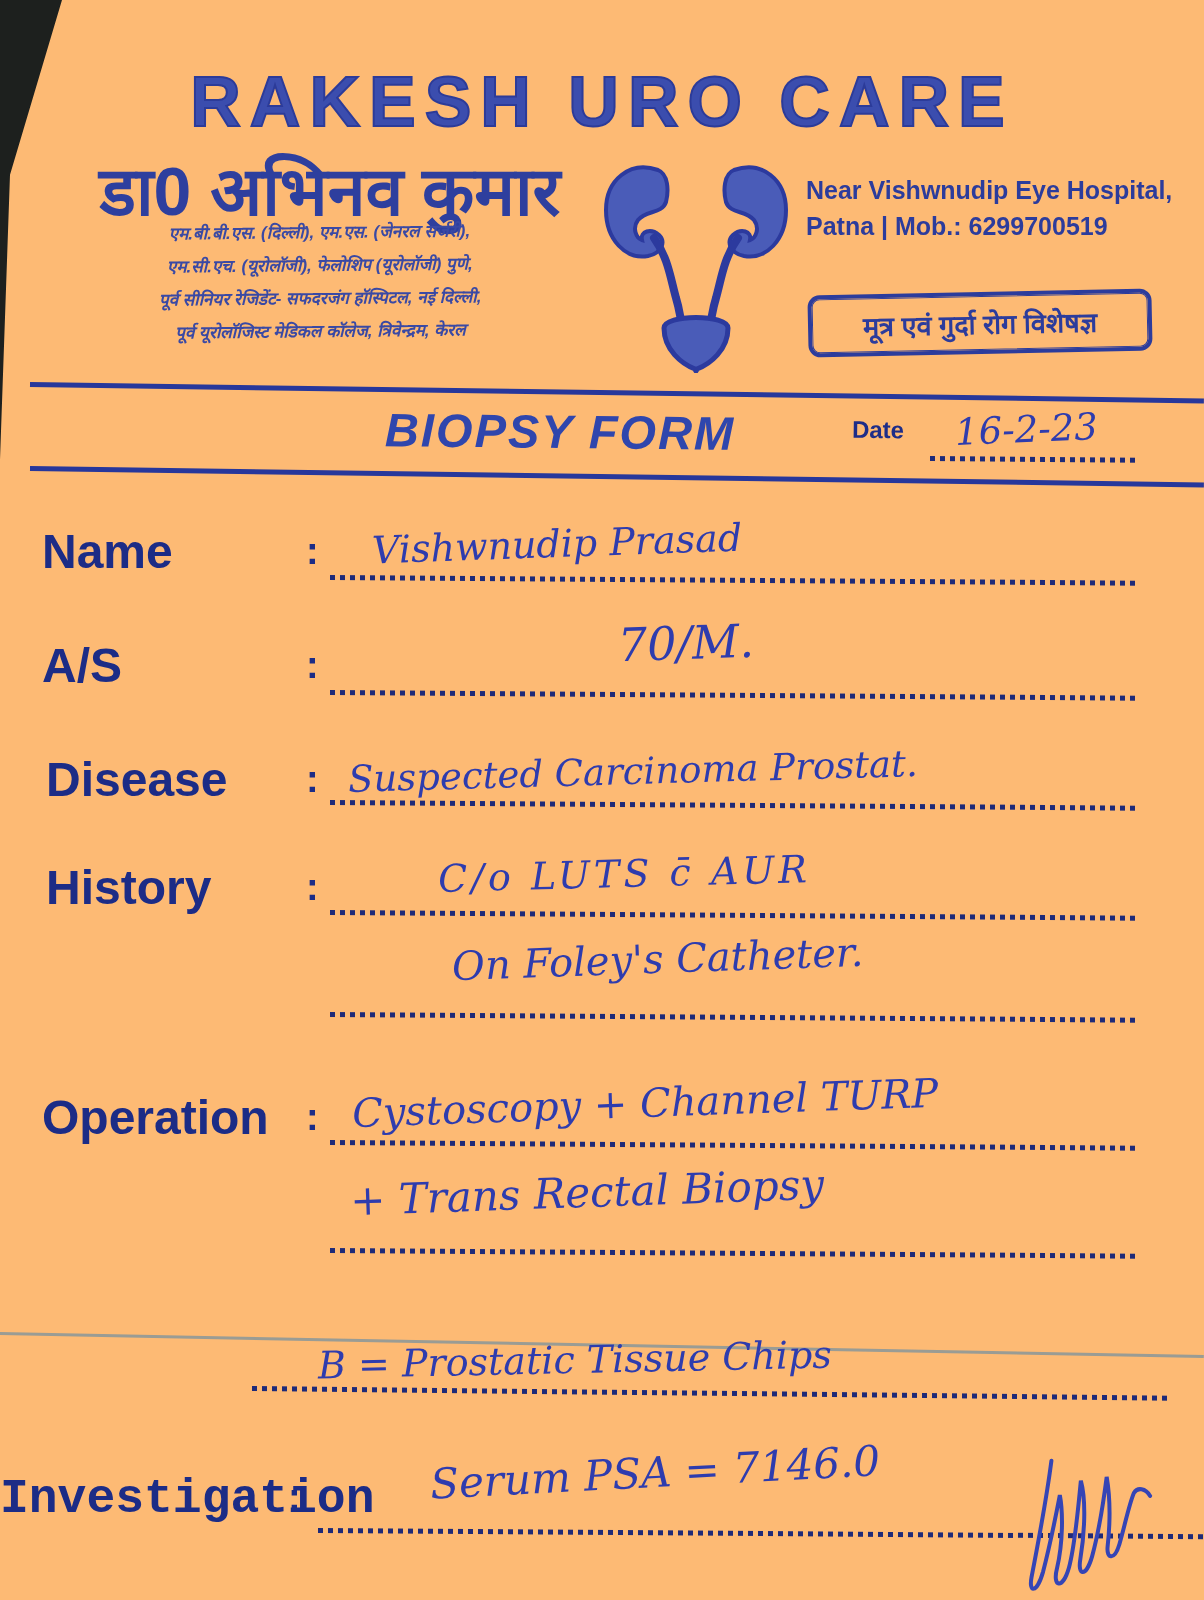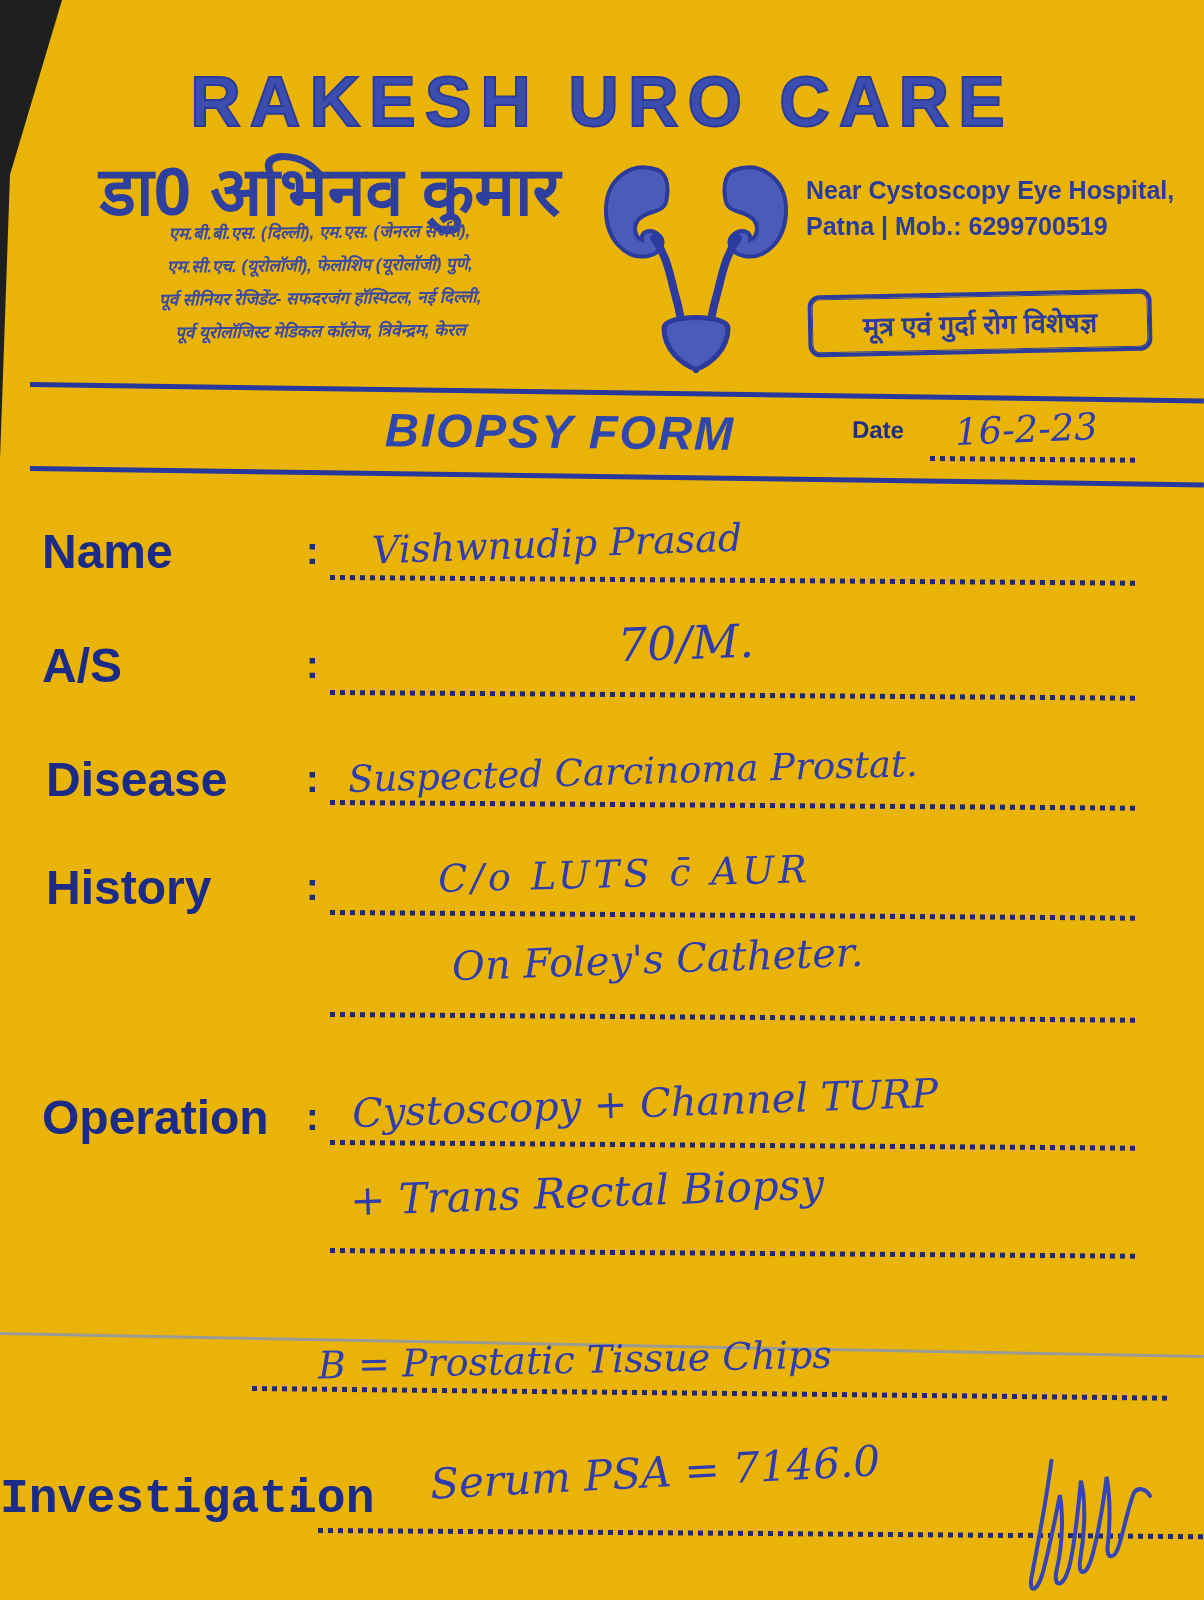--- a/index.html
+++ b/index.html
@@ -1,16 +1,16 @@
 <!DOCTYPE html>
 <html><head>
 <meta charset="utf-8">
 <style>
   html,body{margin:0;padding:0;background:#ffffff;}
-  #page{position:relative;width:1204px;height:1600px;background:#eab308;overflow:hidden;
+  #page{position:relative;width:1204px;height:1600px;background:#fdba74;overflow:hidden;
         font-family:"Liberation Sans", sans-serif;}
 
   
   .corner-shadow{position:absolute;left:0;top:0;width:80px;height:460px;
     background:#1d201e;
     clip-path:polygon(0 0,62px 0,10px 38%,0 100%);}
 
   
   .clinic-title{position:absolute;left:0;top:62px;width:1204px;text-align:center;
     font-size:70px;font-weight:800;letter-spacing:9px;color:#3b4dae;
@@ -74,21 +74,21 @@
         <path d="M62,12 C34,2 10,22 10,52 C10,82 30,102 52,98 C66,95 70,84 63,77 C55,70 44,73 46,82 C40,80 36,70 42,62 C50,52 66,56 70,44 C73,32 72,16 62,12 Z"></path>
         <path d="M138,12 C166,2 190,22 190,52 C190,82 170,102 148,98 C134,95 130,84 137,77 C145,70 156,73 154,82 C160,80 164,70 158,62 C150,52 134,56 130,44 C127,32 128,16 138,12 Z"></path>
       </g>
       <path d="M58,80 C72,100 74,118 80,140 C84,153 84,160 86,166" fill="none" stroke="#2c3a9e" stroke-width="8" stroke-linecap="round"></path>
       <path d="M142,80 C128,100 126,118 120,140 C116,153 116,160 114,166" fill="none" stroke="#2c3a9e" stroke-width="8" stroke-linecap="round"></path>
       <path d="M68,170 C68,156 132,156 132,170 C132,192 114,206 101,211 C100,214 100,214 99,211 C86,206 68,192 68,170 Z" fill="#4a5cb8" stroke="#2c3a9e" stroke-width="5"></path>
     </svg>
   </div>
 
   <div class="address">
-    <div>Near Cystoscopy Eye Hospital,</div>
+    <div>Near Vishwnudip Eye Hospital,</div>
     <div>Patna | Mob.: 6299700519</div>
   </div>
 
   <div class="stamp-box">
     <span>मूत्र एवं गुर्दा रोग विशेषज्ञ</span>
   </div>
 
   <div class="rule rule-1"></div>
 
   <div class="form-title">BIOPSY FORM</div>

